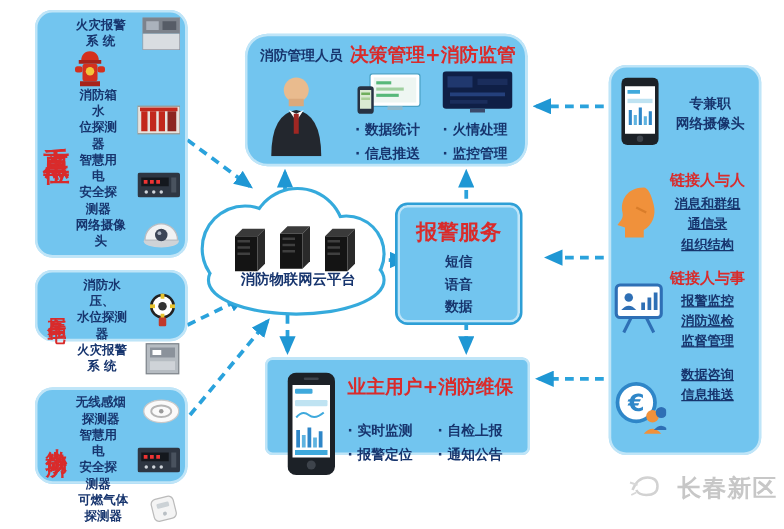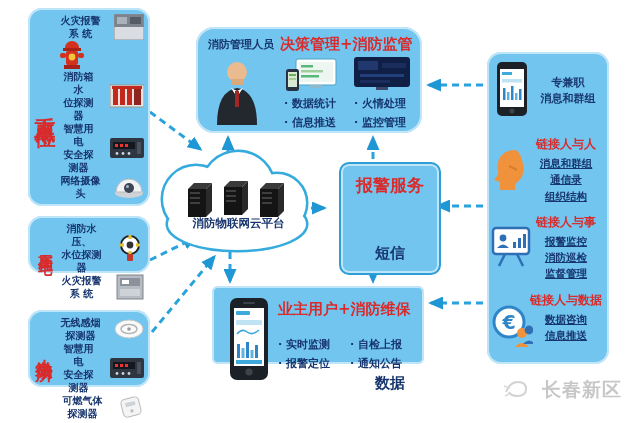--- a/index.html
+++ b/index.html
@@ -22,21 +22,21 @@
           white-space:pre-line;line-height:1.3;}
   .iicon{flex:0 0 auto;display:flex;align-items:center;justify-content:center;}
   .redtitle{color:#D92B2B;font-weight:bold;}
   .navy{color:#17356E;font-weight:bold;}
   .bullet{font-size:11px;color:#17356E;font-weight:bold;line-height:1.7;}
   .bullet::before{content:"· ";}
   .abs{position:absolute;}
   
   .alarmbox{border:2px solid #2E9FD6;border-radius:10px;display:flex;flex-direction:column;
             align-items:center;justify-content:flex-start;padding-top:10px;}
-  .alarm-item{font-size:15px;color:#17356E;font-weight:bold;line-height:1.65;margin-top:40px;}
+  .alarm-item{font-size:11px;color:#17356E;font-weight:bold;line-height:1.65;}
   
   .rpanel{display:flex;flex-direction:column;padding:10px 4px 6px 4px;}
   .rheader{display:flex;align-items:center;gap:6px;padding:0 2px 6px 6px;}
   .rheader-label{font-size:11px;font-weight:bold;color:#17356E;white-space:pre-line;
                  text-align:center;line-height:1.45;flex:1;}
   .rsec{position:relative;padding-left:36px;text-align:center;margin-top:10px;}
   .rsec-title{font-size:12px;margin-bottom:2px;}
   .rsec-item{font-size:10.5px;color:#17356E;font-weight:bold;line-height:1.55;text-decoration:underline;}
   .rsec-icon{position:absolute;left:0;top:12px;}
   
@@ -307,21 +307,21 @@
           <path d="M18 6 L24 0 L24 28 L18 34 Z" fill="#2a2a2a"></path>
           <rect x="0" y="6" width="18" height="28" fill="#141414"></rect>
           <rect x="2" y="9" width="10" height="2" fill="#3f3f3f"></rect>
           <rect x="2" y="14" width="10" height="2" fill="#3f3f3f"></rect>
           <rect x="2" y="19" width="10" height="2" fill="#3f3f3f"></rect>
         </g>
     </g>
   </svg>
   <div class="cloudlabel">消防物联网云平台</div>
 
-  <div class="bluebox alarmbox" style="left:339px;top:162px;width:102px;height:113px">
+  <div class="bluebox alarmbox" style="left:316px;top:162px;width:102px;height:98px">
     <div class="redtitle" style="font-size:17px;margin-bottom:4px">报警服务</div>
     <div class="alarm-item">短信</div>
     <div class="alarm-item">语音</div>
     <div class="alarm-item">数据</div>
   </div>
 
   <div class="bluebox" style="left:212px;top:286px;width:212px;height:78px;border-radius:6px">
     <span class="abs" style="left:18px;top:12px">
       <svg width="38" height="82">
           <rect x="0" y="0" width="38" height="82" rx="7" fill="#1c2127"></rect>
@@ -360,21 +360,21 @@
             <rect x="5" y="17" width="20" height="3.5" fill="#bfe3f2"></rect>
             <rect x="6" y="26" width="2.5" height="12" fill="#2e86c8"></rect>
             <rect x="10" y="30" width="2.5" height="8" fill="#5fb3e0"></rect>
             <rect x="14" y="24" width="2.5" height="14" fill="#2e86c8"></rect>
             <rect x="18" y="31" width="2.5" height="7" fill="#5fb3e0"></rect>
             <rect x="22" y="27" width="2.5" height="11" fill="#2e86c8"></rect>
             <circle cx="15" cy="49" r="2.6" fill="#3d434b"></circle>
           </svg>
       </span>
       <div class="rheader-label">专兼职
-消息和群组</div>
+网络摄像头</div>
     </div>
 
     <div class="rsec">
       <span class="rsec-icon">
         <svg width="36" height="44">
             <path d="M24 2 C11 2 5 12 7 22 C8 27 5 29 3 32 L9 34 L9 42 L24 42 L24 36 C31 32 34 24 32 16 C30 7 27 2 24 2 Z" fill="#F0913B"></path>
             <path d="M18 18 L26 22" stroke="#d97d2a" stroke-width="2" fill="none"></path>
           </svg>
       </span>
       <div class="rsec-title redtitle">链接人与人</div>
@@ -406,21 +406,20 @@
       <span class="rsec-icon">
         <svg width="42" height="46">
             <circle cx="18" cy="18" r="15" fill="#fff" stroke="#2E86C8" stroke-width="3"></circle>
             <text x="18" y="25" font-size="19" font-weight="bold" fill="#2E86C8" text-anchor="middle" font-family="DejaVu Sans, sans-serif">€</text>
             <circle cx="31" cy="29" r="5" fill="#F0913B"></circle>
             <path d="M24 43 Q31 35 38 43 Z" fill="#F0913B"></path>
             <circle cx="38" cy="26" r="4.4" fill="#2E6FB5"></circle>
             <path d="M32 40 Q38 33 44 40 Z" fill="#2E6FB5"></path>
           </svg>
       </span>
-      <div class="rsec-title redtitle">链接人与数据</div>
       <div class="rsec-item">数据咨询</div>
       <div class="rsec-item">信息推送</div>
     </div>
   </div>
 
   <div class="watermark">
     <span>
       <svg width="30" height="28">
           <path d="M4 18 Q8 8 16 8 Q24 8 24 15 Q24 22 15 22 Q9 22 7 18" fill="none" stroke="#d2d2d2" stroke-width="2"></path>
           <path d="M2 12 L8 14 M3 22 L7 20" stroke="#d8d8d8" stroke-width="1.5"></path>

